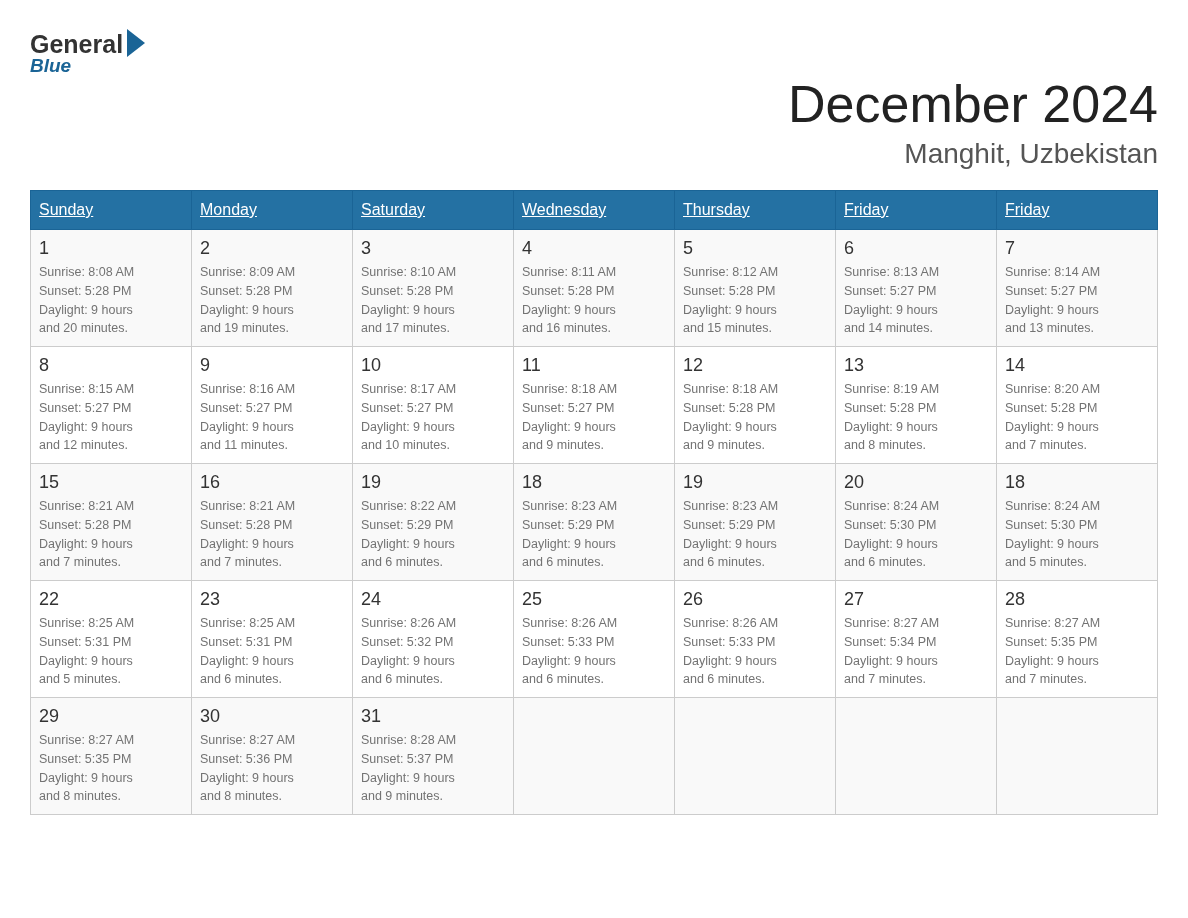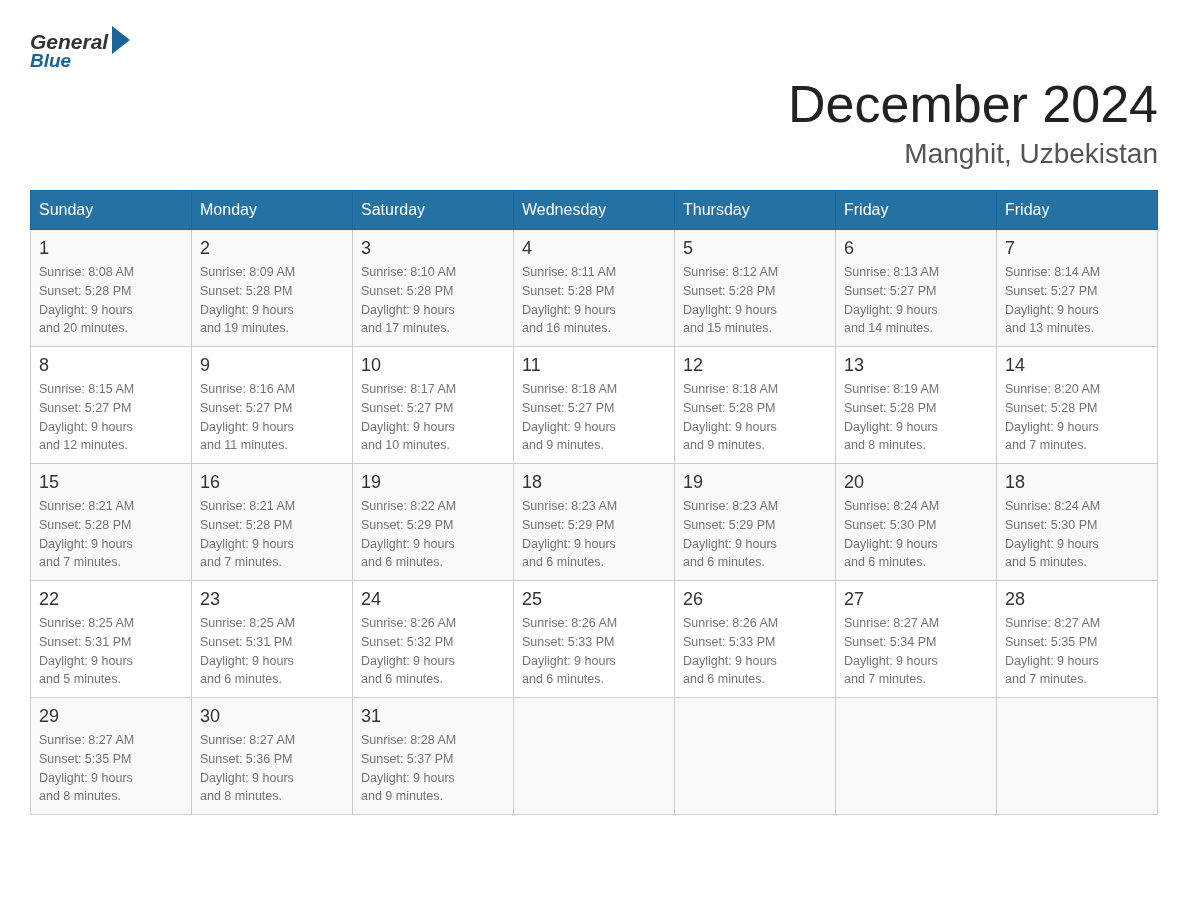--- a/index.html
+++ b/index.html
@@ -19,24 +19,23 @@
     .logo {
       display: flex;
       flex-direction: column;
       align-items: flex-start;
     }
     .logo-top {
       display: flex;
       align-items: center;
     }
     .logo-general {
-      font-size: 21px;
+      font-size: 25px;
       font-weight: bold;
       color: #333;
-      font-style: italic;
     }
     .logo-arrow {
       width: 0;
       height: 0;
       border-left: 18px solid #1a6496;
       border-top: 14px solid transparent;
       border-bottom: 14px solid transparent;
       margin-left: 4px;
       margin-top: -4px;
     }
@@ -97,20 +96,21 @@
       background: #fff;
     }
     tr:nth-child(odd) td {
       background-color: #f9f9f9;
     }
     tr:nth-child(even) td {
       background-color: #fff;
     }
     .calendar thead tr th {
       background-color: #2471a3;
+      text-decoration: underline;
     }
   </style>
 </head>
 <body>
 
 <div class="header-area">
   <div class="logo">
     <div class="logo-top">
       <span class="logo-general">General</span>
       <div class="logo-arrow"></div>

